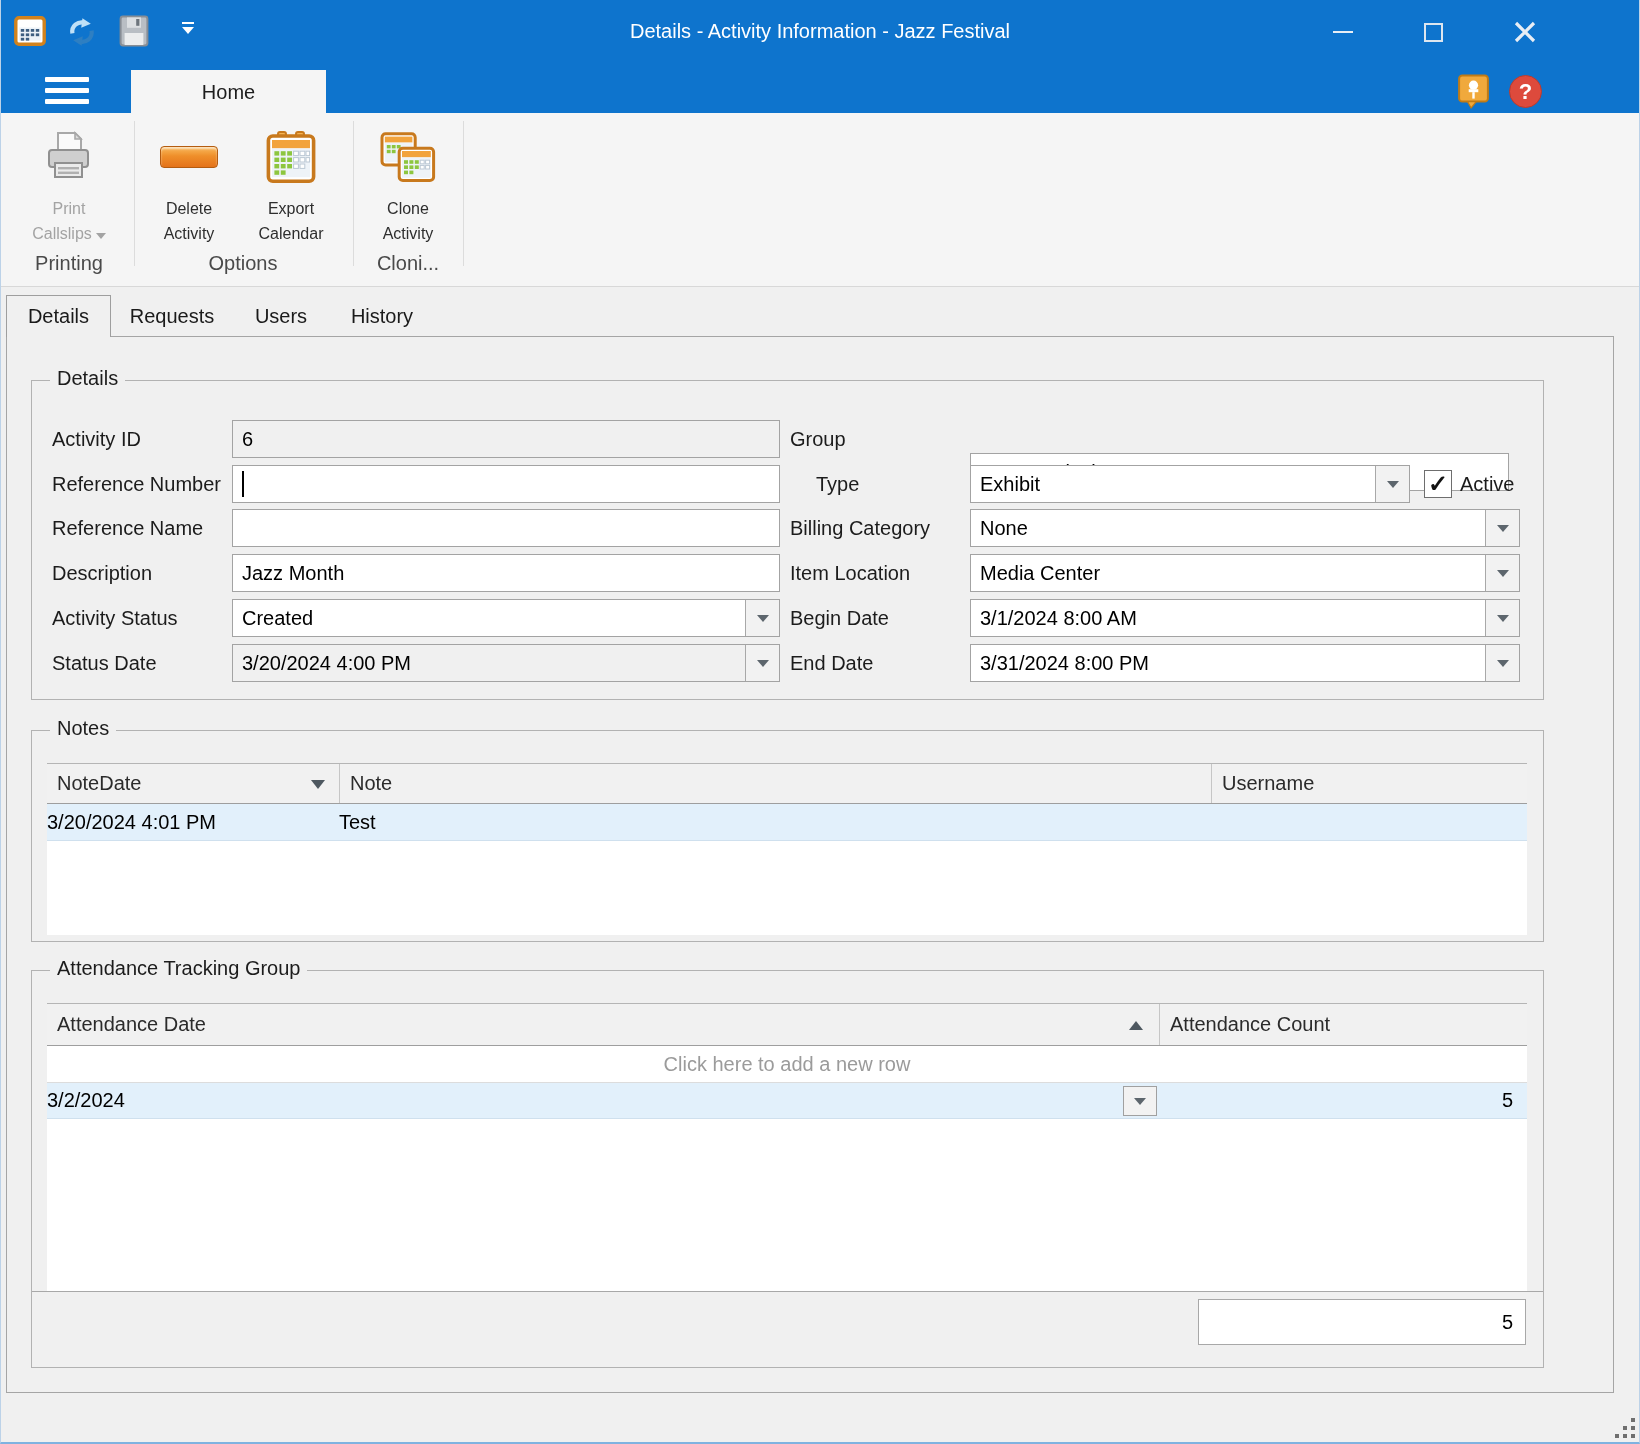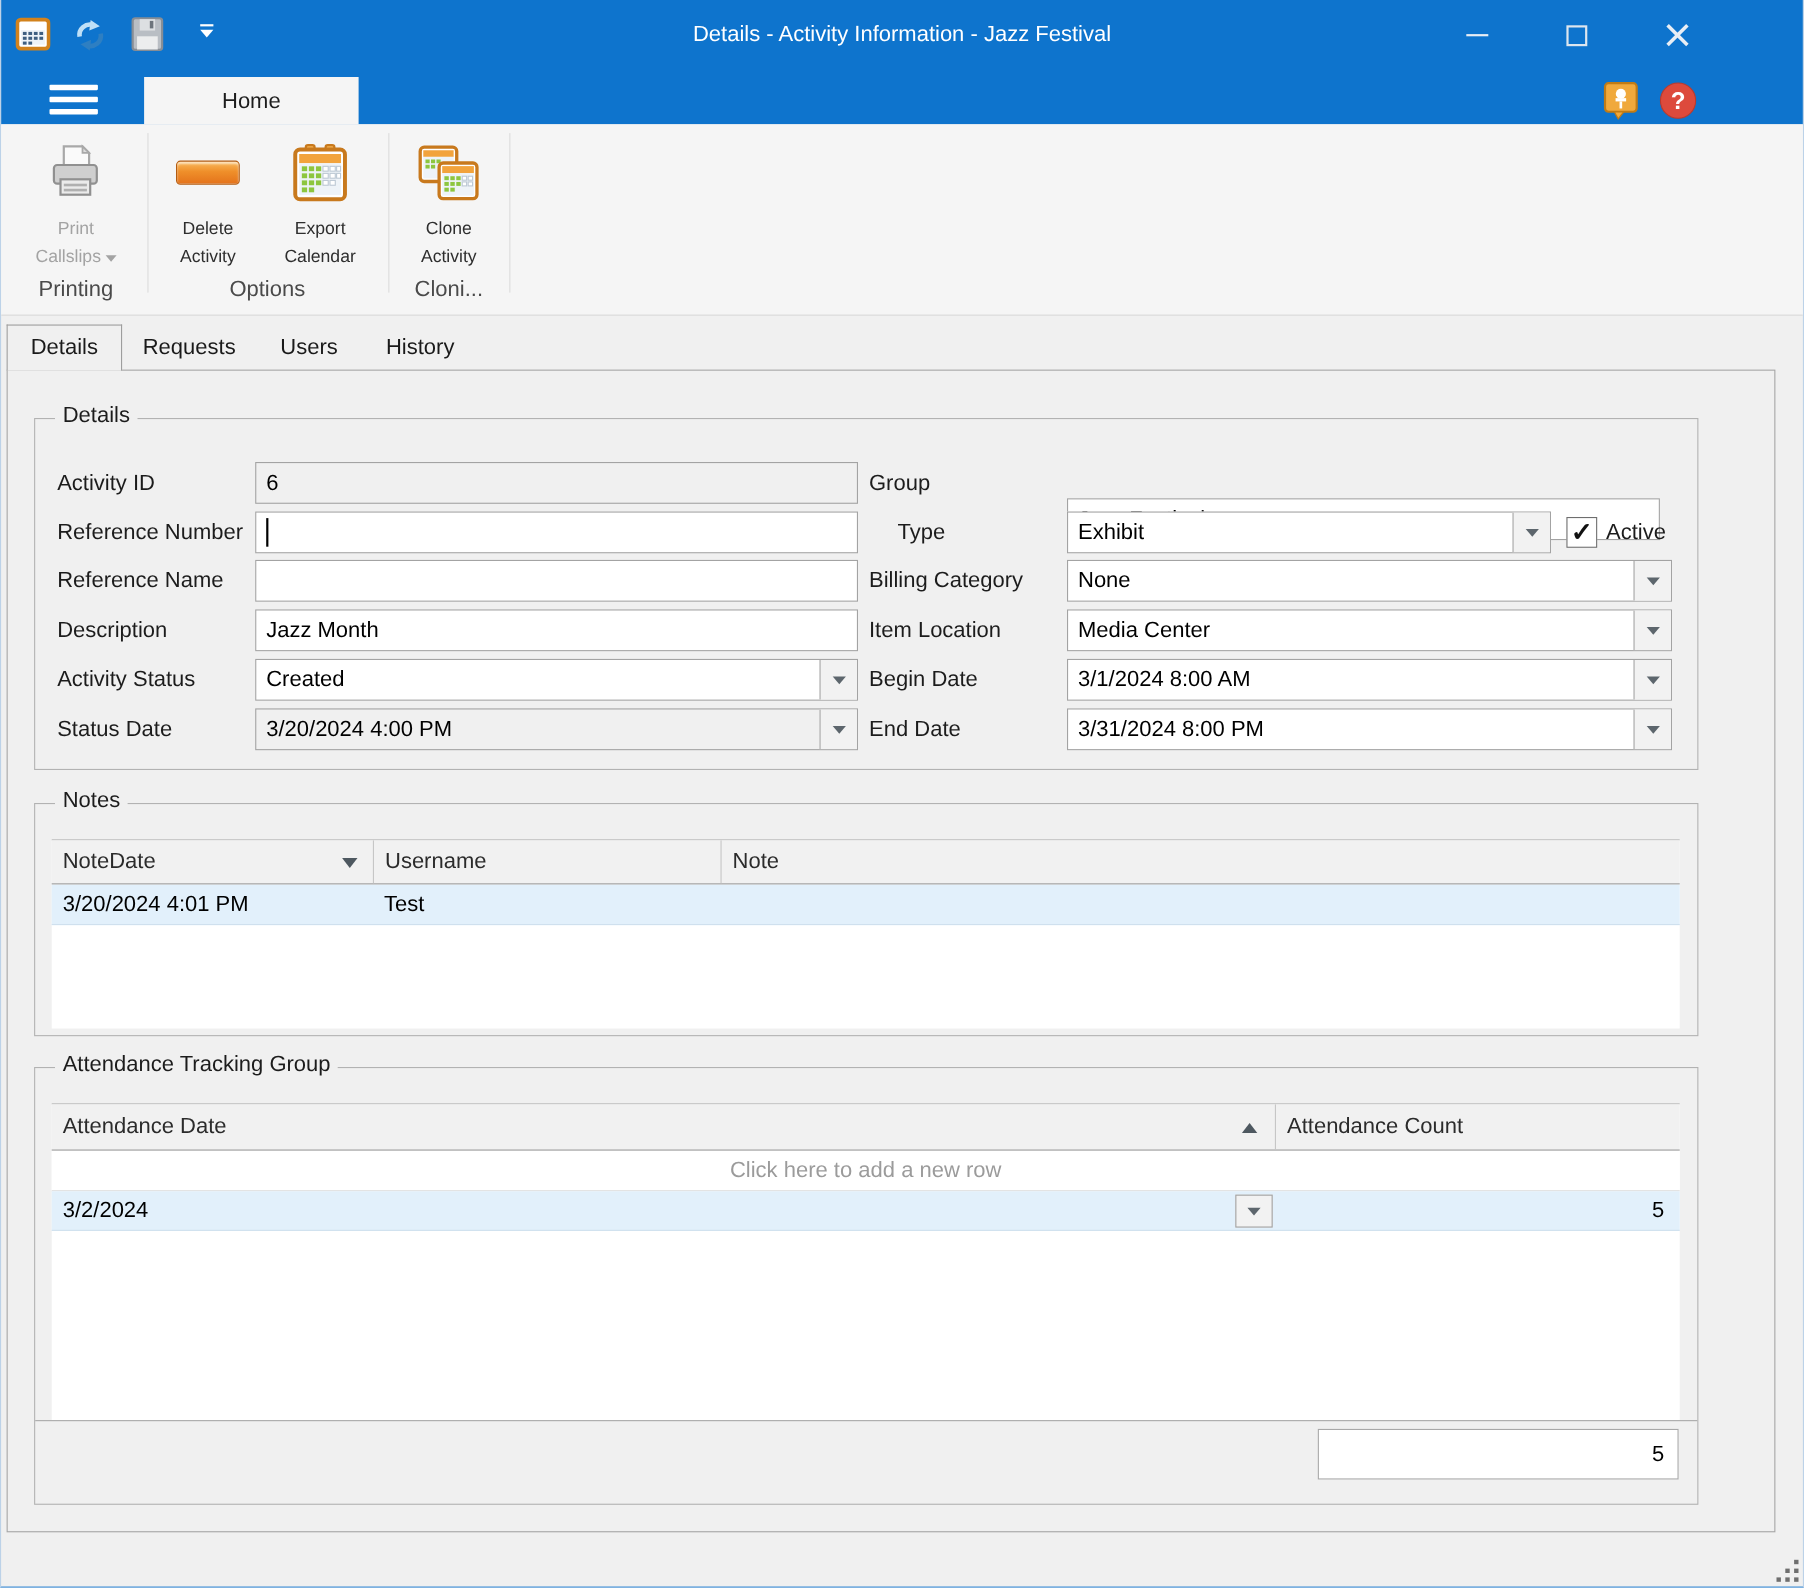--- a/index.html
+++ b/index.html
@@ -65,21 +65,21 @@
     display:flex; align-items:center; justify-content:center; font-size:24px; color:#111; font-weight:bold; }
   
   .grid { position:absolute; background:#ffffff; border-top:1px solid #b5b5b5; }
   .ghead { position:relative; background:#f1f1f1; border-bottom:1px solid #9e9e9e; display:flex; }
   .gcol { position:relative; font-size:20px; color:#2b2b2b; padding-left:10px; display:flex; align-items:center; }
   .gcol + .gcol { border-left:1px solid #c6c6c6; }
   .sort { position:absolute; }
   .sort-desc { width:0; height:0; border-left:7px solid transparent; border-right:7px solid transparent; border-top:9px solid #4e5860; }
   .sort-asc  { width:0; height:0; border-left:7px solid transparent; border-right:7px solid transparent; border-bottom:9px solid #4e5860; }
   .grow { display:flex; background:#e2f0fb; border-bottom:1px solid #cfe0ee; }
-  .gcell { font-size:20px; color:#000; padding-left:10px; display:flex; align-items:center; overflow:hidden; white-space:nowrap; }
+  .gcell { font-size:20px; color:#000; display:flex; align-items:center; overflow:hidden; white-space:nowrap; }
   .hint-row { background:#fff; border-bottom:1px solid #dcdcdc; display:flex; align-items:center;
     justify-content:center; font-size:20px; color:#9b9b9b; }
   .summary-box { position:absolute; background:#fff; border:1px solid #a8a8a8; font-size:20px; color:#000;
     display:flex; align-items:center; justify-content:flex-end; padding-right:12px; }
   .grid-footer-line { position:absolute; left:0; width:100%; height:1px; background:#a8a8a8; }
   
   .grip { position:absolute; right:4px; bottom:4px; width:28px; height:26px; }
   .grip div { position:absolute; width:4px; height:4px; background:#6f6f6f; }
 </style>
 </head>
@@ -367,25 +367,25 @@
   </div>
 
   <div class="groupbox" style="left:30px; top:730px; width:1513px; height:212px;">
     <div class="legend">Notes</div>
     <div class="grid" style="left:15px; top:32px; width:1480px; height:172px;">
       <div class="ghead" style="height:40px;">
         <div class="gcol" style="width:292px;">
           <span>NoteDate</span>
           <div class="sort sort-desc" style="right:14px; top:16px;"></div>
         </div>
+        <div class="gcol" style="width:872px;">
+            <span>Note</span>
+          </div>
         <div class="gcol" style="width:316px;">
             <span>Username</span>
-          </div>
-        <div class="gcol" style="width:872px;">
-            <span>Note</span>
           </div>
       </div>
       <div class="grow" style="height:37px;">
         <div class="gcell" style="width:292px;">3/20/2024 4:01 PM</div>
         <div class="gcell" style="width:872px;">Test</div>
       </div>
     </div>
   </div>
 
   <div class="groupbox" style="left:30px; top:970px; width:1513px; height:398px;">

